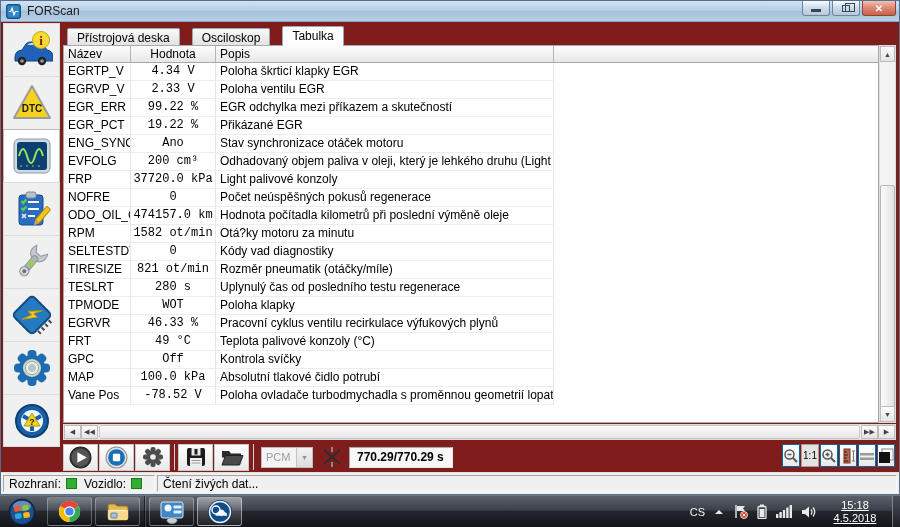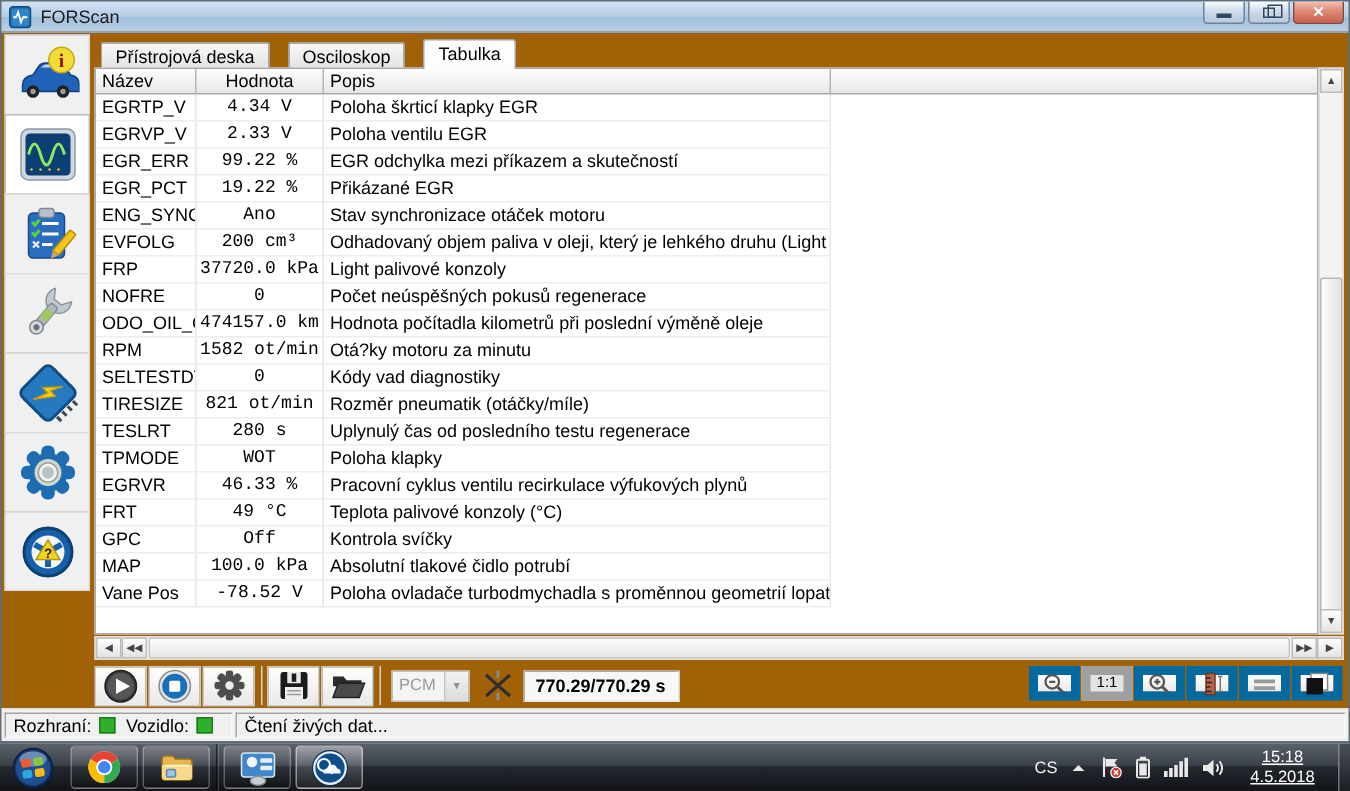--- a/index.html
+++ b/index.html
@@ -1,21 +1,21 @@
 <!DOCTYPE html>
 <html><head>
 <meta charset="utf-8">
 <style>
   * { box-sizing: border-box; margin: 0; padding: 0; }
   html,body { width:900px; height:527px; overflow:hidden; background:#1b1d21;
     font-family:"Liberation Sans", sans-serif; font-size:12px; color:#000; }
 
   
   .app { position:absolute; top:0; left:0; width:900px; height:495px;
-    background:#a16207; border:1px solid #54708c; }
+    background:#7f1d1d; border:1px solid #54708c; }
   .titlebar { position:absolute; top:0; left:0; right:0; height:21px;
     background:linear-gradient(180deg,#d3e2f2 0%,#b4cce4 50%,#a2bfda 51%,#b9d0e6 100%);
     border-bottom:1px solid #89a6c2; display:flex; align-items:center; padding-left:5px; }
   .title-text { margin-left:6px; font-size:12px; color:#1c1c1c; }
   .winbtns { position:absolute; right:3px; top:0; display:flex; gap:2px; }
   .wbtn { width:28px; height:15px; border:1px solid #70839a; border-top:none;
     border-radius:0 0 3px 3px; background:linear-gradient(180deg,#fbfdff,#cfdcea 45%,#b6c9dc);
     display:flex; align-items:center; justify-content:center; cursor:pointer; }
   .wbtn.close { width:34px; background:linear-gradient(180deg,#f3c1b4,#de8a76 45%,#c9604a);
     border-color:#8c4436; color:#fff; font-size:10px; font-weight:bold; }
@@ -77,21 +77,21 @@
     align-items:center; margin:0 4px; cursor:pointer; }
   .combo .ctext { flex:1; padding-left:4px; color:#9b9b9b; font-size:11px; }
   .combo .carrow { width:16px; height:19px; background:linear-gradient(#f2f2f2,#dcdcdc);
     border-left:1px solid #c4c4c4; display:flex; align-items:center; justify-content:center;
     font-size:7px; color:#8f8f8f; }
   .flatbtn { width:30px; height:27px; display:flex; align-items:center; justify-content:center; cursor:pointer; }
   .counter { width:104px; height:21px; border:1px solid #a9a9a9; border-right-color:#e6e6e6;
     border-bottom-color:#e6e6e6; background:#f7f7f7; display:flex; align-items:center;
     padding-left:7px; font-weight:bold; font-size:12px; margin-left:2px; }
   .zoombtns { position:absolute; right:4px; top:2px; display:flex; }
-  .zbtn { width:34px; height:23px; border:6px solid #0369a1; background:linear-gradient(#fefefe,#e9e9e9);
+  .zbtn { width:18px; height:23px; border:1px solid #0369a1; background:linear-gradient(#fefefe,#e9e9e9);
     display:flex; align-items:center; justify-content:center; margin-left:1px; font-size:10px; cursor:pointer; }
   .zbtn.pressed { background:#e3e3e3; border-color:#9f9f9f; }
 
   
   .statusbar { position:absolute; left:0; top:471px; width:898px; height:22px; background:#f0f0f0;
     border-top:1px solid #dfdfdf; display:flex; align-items:stretch; padding:2px 2px; }
   .scell { border:1px solid; border-color:#a5a5a5 #f8f8f8 #f8f8f8 #a5a5a5; display:flex;
     align-items:center; padding:0 5px; font-size:12px; }
   .scell.msg { flex:1; margin-left:2px; }
   .led { width:11px; height:11px; margin:0 7px 0 5px; border:1px solid #1e7a1e; }
@@ -145,20 +145,26 @@
         <path d="M4 27 q0-6 7-7 l4-6 q1.5-2 4.5-2 h8 q3 0 4.5 2 l4 6 q6 1 6 7 v4 h-38 z" fill="#1f62b8" stroke="#123f7e"></path>
         <path d="M16 15 l3-2 h7 l3 2 z" fill="#bcd6ef"></path>
         <circle cx="11" cy="31" r="4.2" fill="#222"></circle>
           <circle cx="11" cy="31" r="1.8" fill="#999"></circle>
         <circle cx="31" cy="31" r="4.2" fill="#222"></circle>
           <circle cx="31" cy="31" r="1.8" fill="#999"></circle>
         <circle cx="30" cy="10" r="8.5" fill="#f2dc35" stroke="#c9a713"></circle>
         <text x="30" y="14.5" text-anchor="middle" font-size="13" font-family="Liberation Serif, serif" font-weight="bold" fill="#8c1010">i</text>
       </svg>
     </div>
+    <div class="side-item">
+      <svg width="42" height="40" viewBox="0 0 42 40">
+        <path d="M21 3 L39 35 H3 Z" fill="#f5d21c" stroke="#9c9c9c" stroke-width="2" stroke-linejoin="round"></path>
+        <text x="21" y="29" text-anchor="middle" font-size="10" font-weight="bold" fill="#1a1a1a">DTC</text>
+      </svg>
+    </div>
     <div class="side-item selected">
       <svg width="42" height="40" viewBox="0 0 42 40">
         <rect x="3" y="3" width="36" height="34" rx="5" fill="#cfd8e0" stroke="#8c98a4"></rect>
         <rect x="6" y="6" width="30" height="28" rx="3" fill="#0d3f73"></rect>
         <path d="M8 20 q4-14 8 0 t8 0 t8 0" fill="none" stroke="#8ce85e" stroke-width="2"></path>
         <g fill="#e8c93a">
             <circle cx="10" cy="30" r="0.8"></circle>
             <circle cx="16" cy="30" r="0.8"></circle>
             <circle cx="22" cy="30" r="0.8"></circle>
             <circle cx="28" cy="30" r="0.8"></circle>

